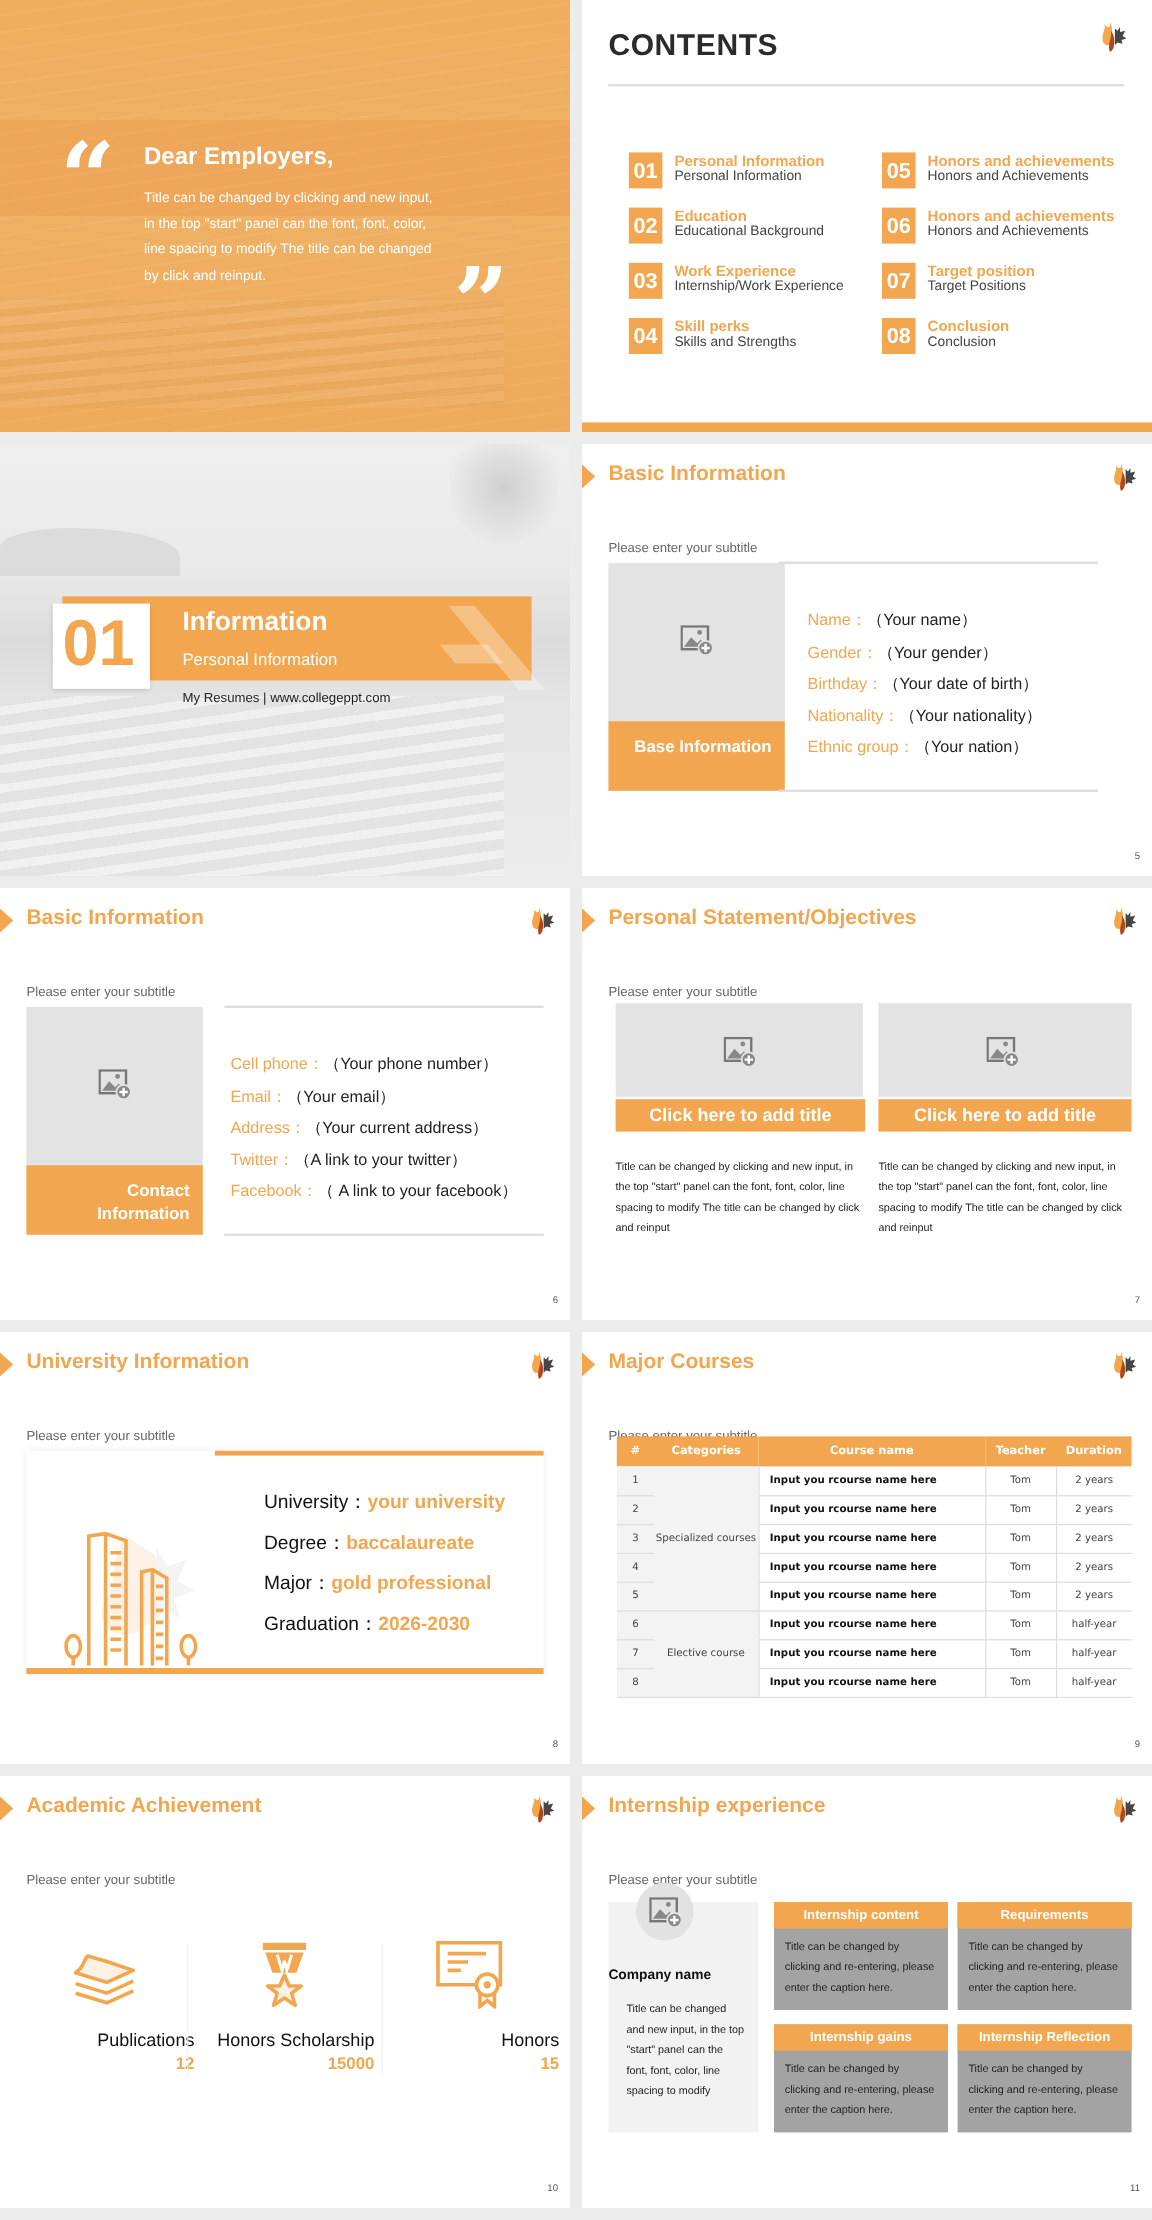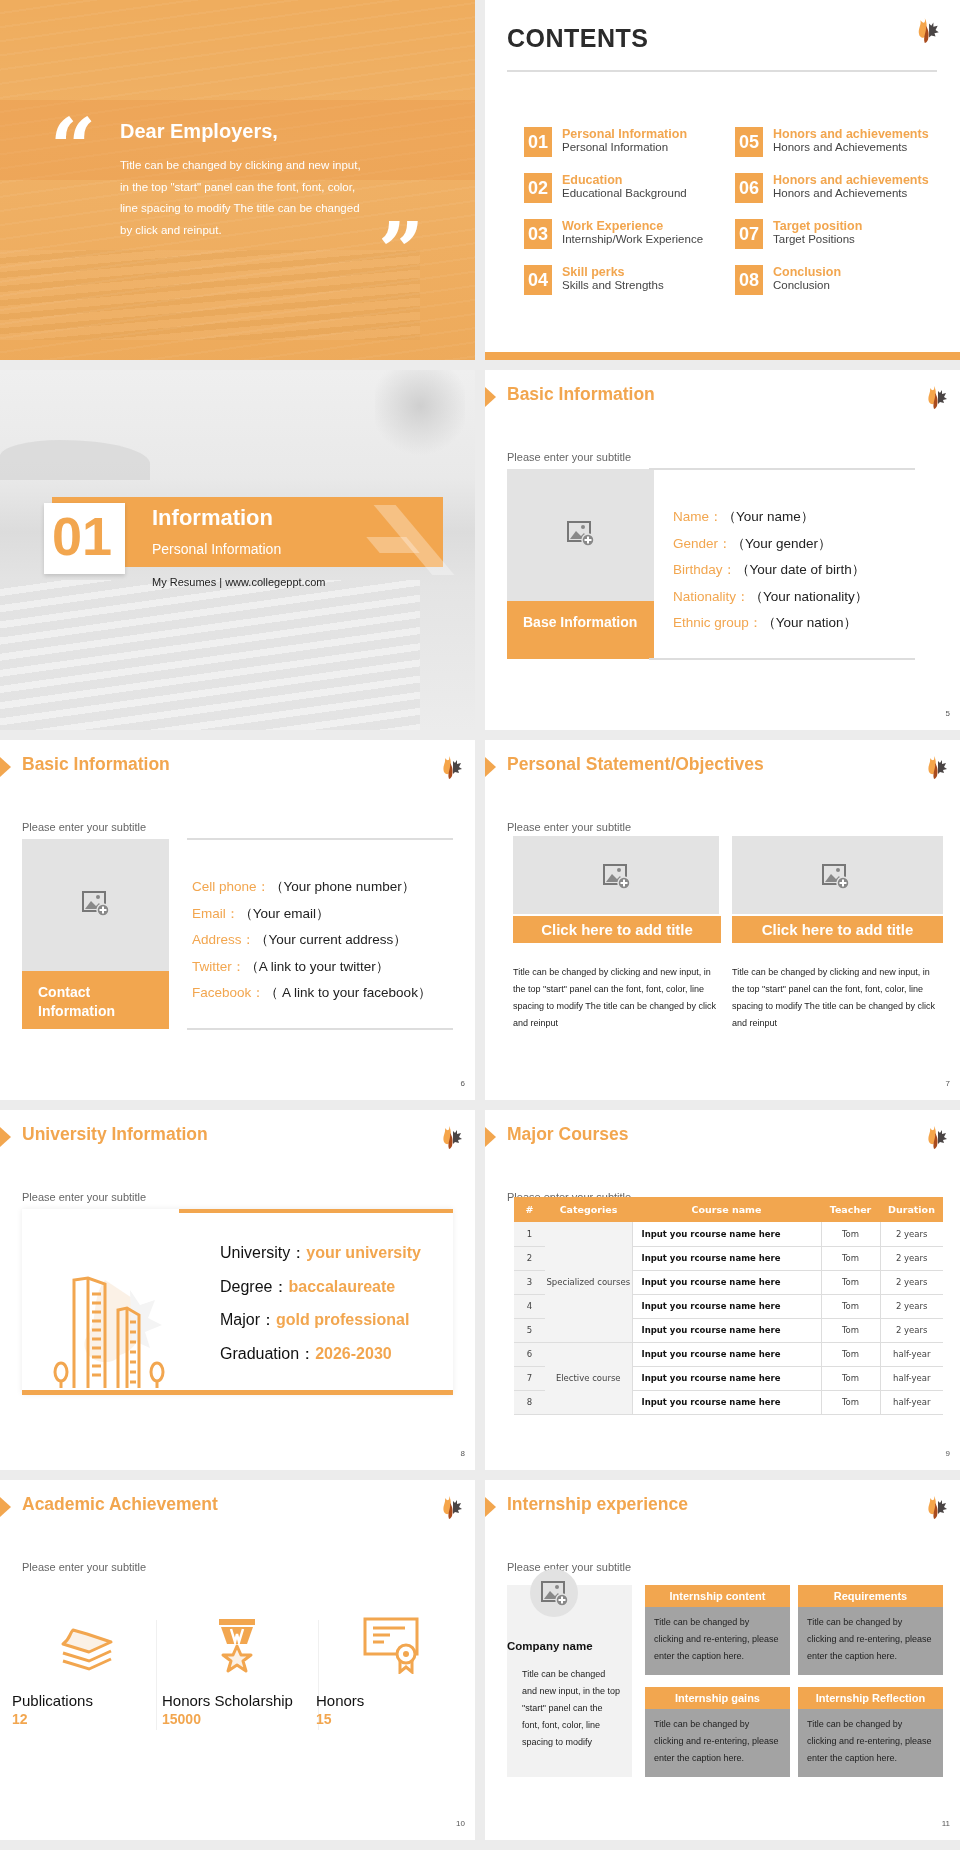--- a/index.html
+++ b/index.html
@@ -49,21 +49,21 @@
   .sec-band .stripe2 { position: absolute; right: 30px; top: 40px; width: 40px; height: 16px; background: rgba(255,255,255,0.3); transform: skewX(40deg); }
   .sec-numbox { position: absolute; left: 44px; top: 133px; width: 81px; height: 71px; background: #fff; box-shadow: 0 2px 4px rgba(0,0,0,0.15); }
   .sec-numbox span { position: absolute; left: 8px; top: 2px; font-size: 54px; font-weight: bold; color: #f2a64f; }
   .sec-title { position: absolute; left: 152px; top: 135px; font-size: 22px; font-weight: bold; color: #fff; }
   .sec-sub { position: absolute; left: 152px; top: 171px; font-size: 14px; color: #fff; }
   .sec-foot { position: absolute; left: 152px; top: 206px; font-size: 11px; color: #222; }
 
   
   .photo-box { position: absolute; left: 22px; top: 99px; width: 147px; height: 132px; background: #e3e3e3; }
   .photo-box .pic-icon { position: absolute; left: 60px; top: 52px; }
-  .label-box { position: absolute; left: 22px; top: 231px; width: 147px; height: 58px; background: #f2a64f; }
+  .label-box { position: absolute; left: 22px; top: 231px; width: 147px; height: 58px; background: #f2a64f; text-align: right; }
   .label-box span { position: absolute; left: 16px; top: 12px; font-size: 14px; font-weight: bold; color: #fff; line-height: 19px; width: 120px; }
   .rule-top { position: absolute; left: 164px; top: 98px; width: 266px; height: 2px; background: #ddd; }
   .rule-bot { position: absolute; left: 164px; top: 288px; width: 266px; height: 2px; background: #ddd; }
   .kv-list { position: absolute; left: 197px; top: 134px; }
   .kv { font-size: 13.5px; line-height: 26.5px; white-space: nowrap; }
   .kv .k { color: #f2a64f; }
   .kv .v { color: #222; }
 
   
   .ps-img { position: absolute; top: 96px; width: 206px; height: 78px; background: #e3e3e3; }
@@ -83,21 +83,21 @@
   
   .course-table { position: absolute; left: 29px; top: 87px; width: 429px; border-collapse: collapse; font-family: "DejaVu Sans", sans-serif; }
   .course-table th { background: #f2a64f; color: #fff; font-size: 9.5px; font-weight: bold; height: 25px; }
   .course-table td { font-size: 8.5px; height: 24px; text-align: center; border-bottom: 1px solid #ddd; color: #444; }
   .course-table td.idx { background: #f3f3f3; width: 31px; }
   .course-table td.cat { background: #f3f3f3; width: 87px; border-right: 1px solid #ddd; }
   .course-table td.cname { text-align: left; padding-left: 9px; font-weight: bold; color: #111; border-right: 1px solid #ddd; width: 189px; }
   .course-table td.teacher { border-right: 1px solid #ddd; width: 59px; }
 
   
-  .ach { position: absolute; top: 136px; width: 150px; text-align: left; }
+  .ach { position: absolute; top: 136px; width: 150px; text-align: right; }
   .ach .icon { height: 58px; display: flex; justify-content: center; align-items: flex-end; }
   .ach .lbl { margin-top: 18px; font-size: 15px; color: #111; }
   .ach .val { font-size: 14px; font-weight: bold; color: #f2a64f; margin-top: 2px; }
   .ach-div { position: absolute; top: 140px; width: 1px; height: 110px; background: #f0f0f0; }
 
   
   .co-box { position: absolute; left: 22px; top: 105px; width: 125px; height: 192px; background: #f2f2f2; }
   .co-circle { position: absolute; left: 60px; top: 89px; width: 48px; height: 48px; border-radius: 50%; background: #e2e2e2; }
   .co-circle .pic-icon { position: absolute; left: 11px; top: 12px; }
   .co-name { position: absolute; left: 22px; top: 160px; width: 125px; text-align: left; font-size: 11.5px; font-weight: bold; color: #111; }

